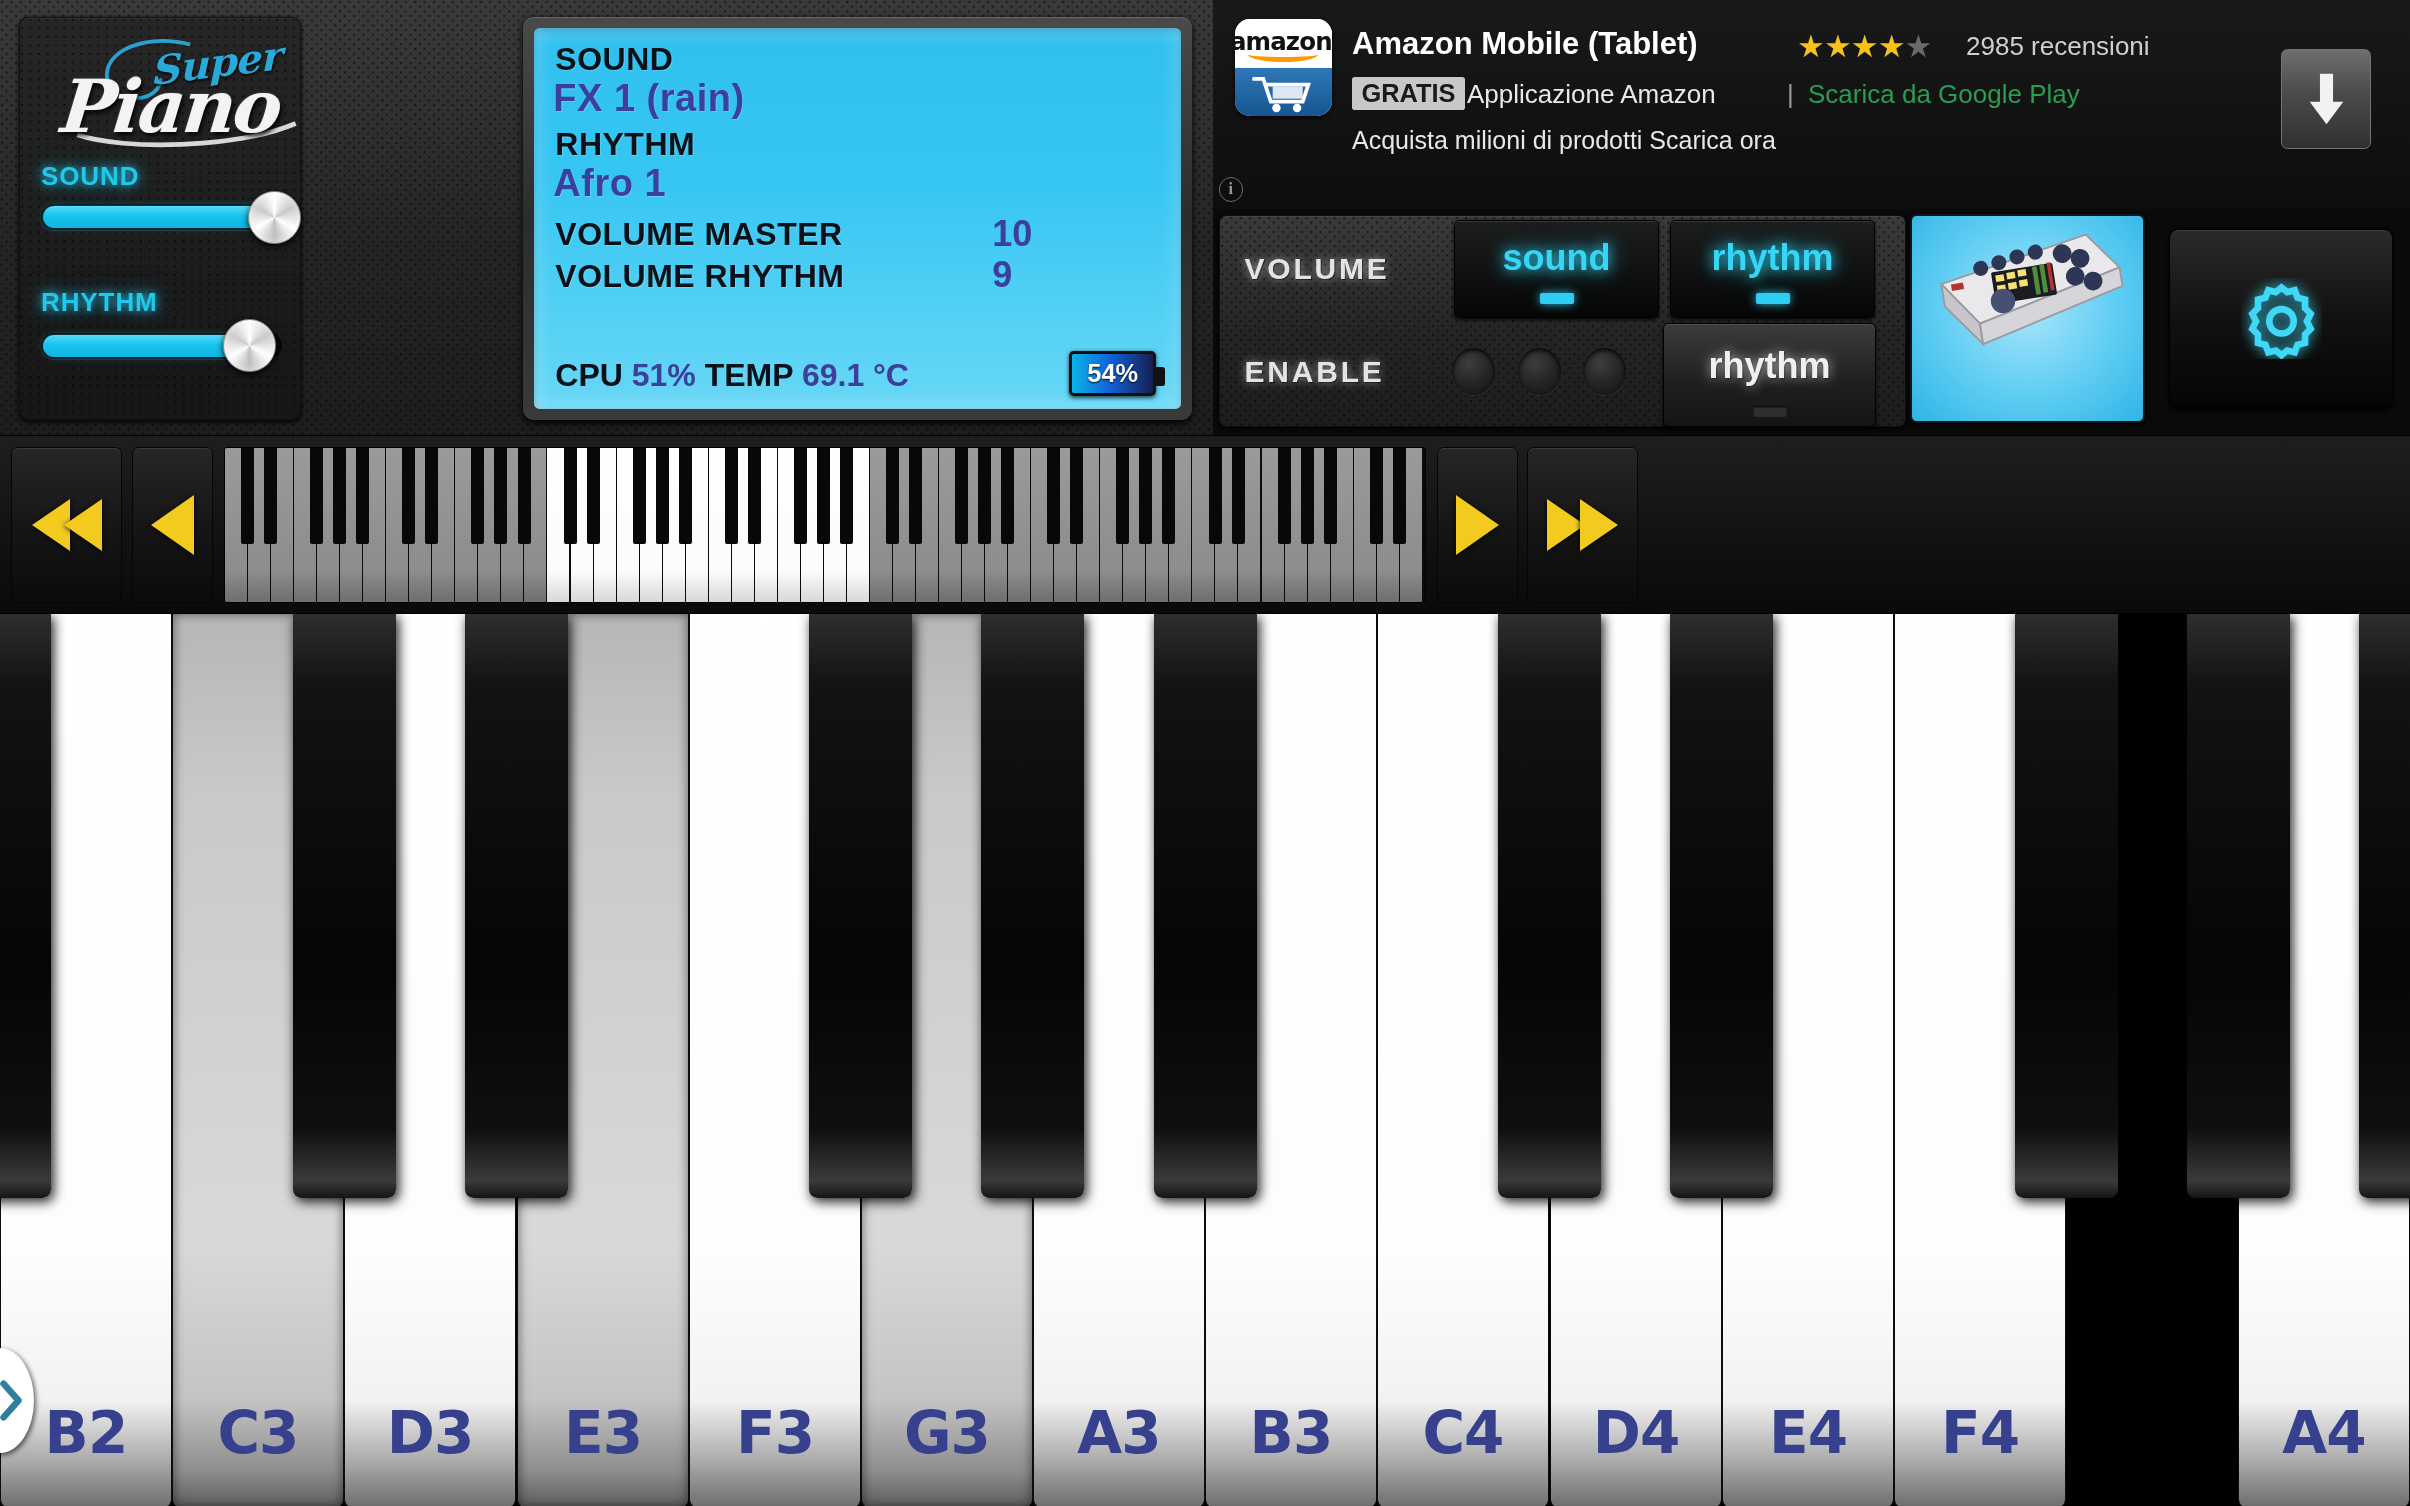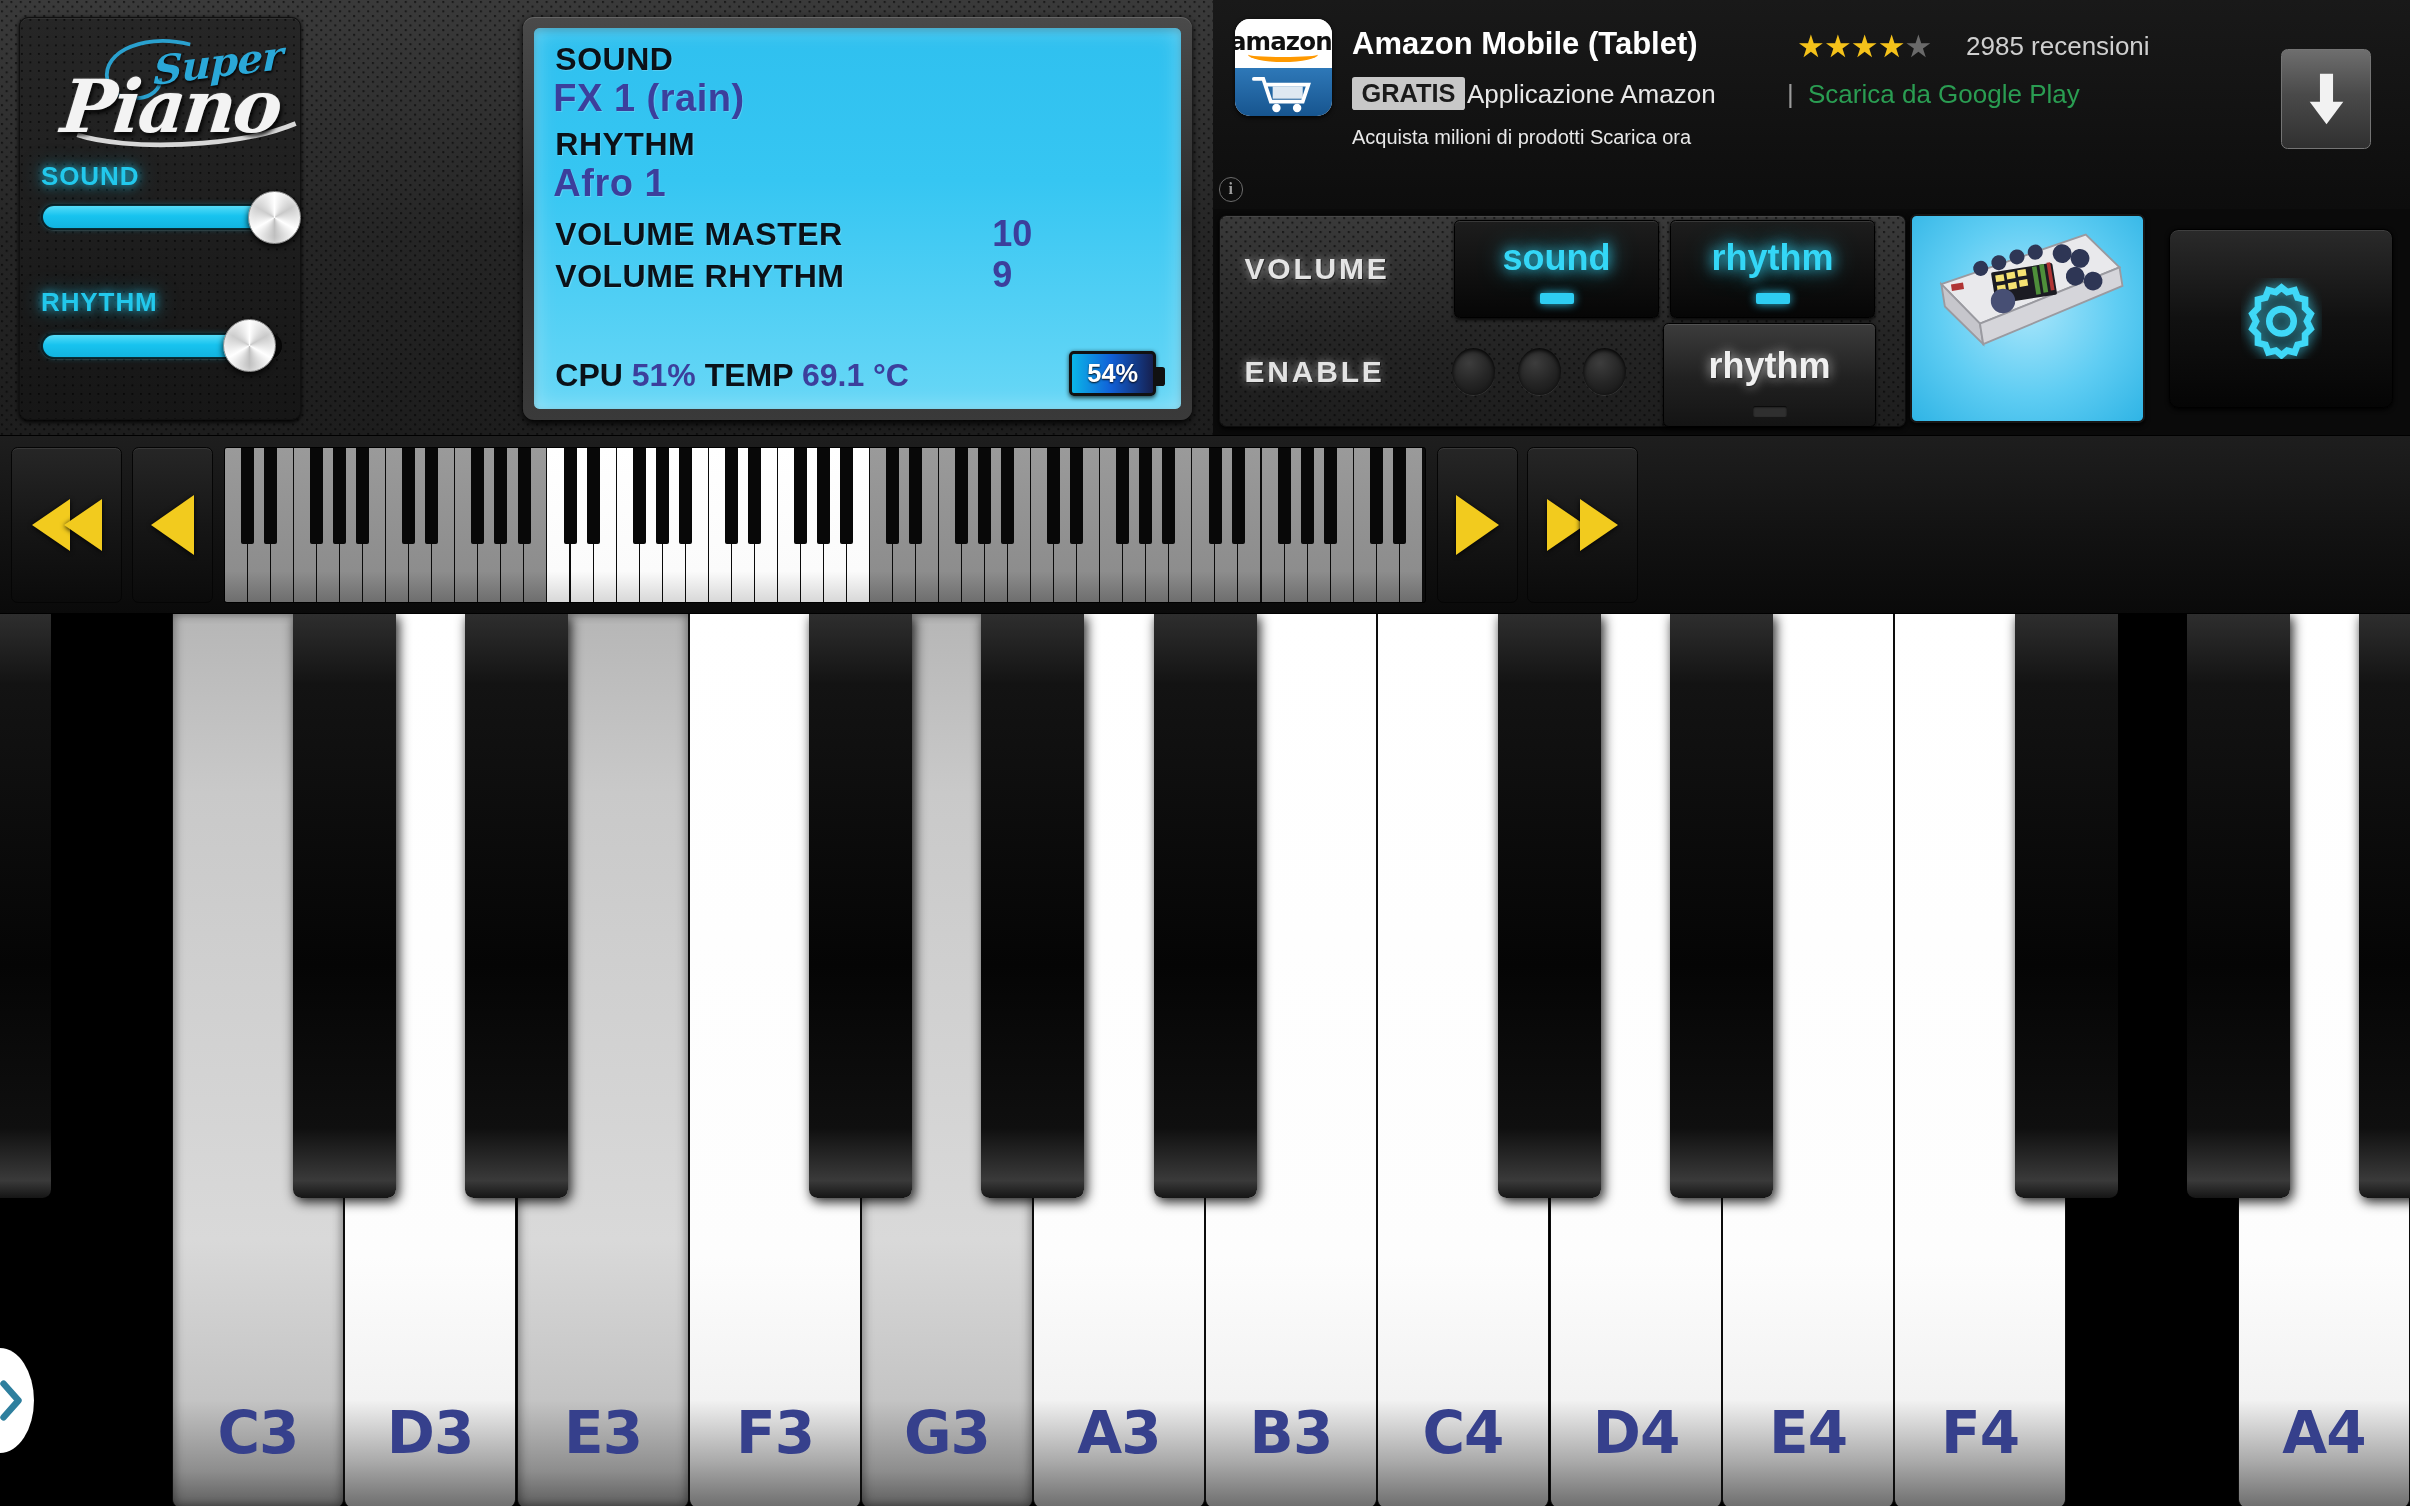--- a/index.html
+++ b/index.html
@@ -183,21 +183,21 @@
     padding:1.9px 9.4px; border-radius:2.8px;
   }
   #ad-appname {
     position:absolute; left:254px; top:79px; color:#e8e8e8; font-size:26px;
   }
   #ad-sep { position:absolute; left:574px; top:79px; color:#9b9b9b; font-size:26px; }
   #ad-play {
     position:absolute; left:595px; top:79px; color:#2a9d52; font-size:26px;
   }
   #ad-desc {
-    position:absolute; left:139px; top:126px; color:#e8e8e8; font-size:20px;
+    position:absolute; left:139px; top:126px; color:#e8e8e8; font-size:25px;
   }
   #ad-info {
     position:absolute; left:5.6px; bottom:7.5px; width:24.5px; height:24.5px;
     border:1.9px solid #6b6b6b; border-radius:50%;
     color:#9e9e9e; font-size:16px; font-weight:bold;
     display:flex; align-items:center; justify-content:center;
     font-family:"Liberation Serif", serif;
   }
   #ad-dl {
     position:absolute; right:40px; top:49px; width:90px; height:100px;
@@ -648,20 +648,23 @@
       <div class="tbtn" style="left:403px;">
         <div style="width:55px; height:66px; border-radius:50%;
                     background: radial-gradient(circle at 40% 30%, #e84141 0%, #cc1818 55%, #7d0808 100%);
                     box-shadow: inset 0 -3.8px 7.5px rgba(0,0,0,.5), 0 0 7.5px rgba(180,20,20,.5);"></div>
       </div>
     </div>
   </div>
 
   <div id="keyboard">
 
+  <div class="wkey up" style="left: 0px; width: 172px;">
+        <div class="wlabel" style="color: rgb(54, 64, 140);">B2</div>
+      </div>
       <div class="wkey down" style="left: 172px; width: 172px;">
         <div class="wlabel" style="color: rgb(54, 64, 140);">C3</div>
       </div>
       <div class="wkey up" style="left: 344px; width: 172px;">
         <div class="wlabel" style="color: rgb(54, 64, 140);">D3</div>
       </div>
       <div class="wkey down" style="left: 517px; width: 172px;">
         <div class="wlabel" style="color: rgb(54, 64, 140);">E3</div>
       </div>
       <div class="wkey up" style="left: 689px; width: 172px;">

